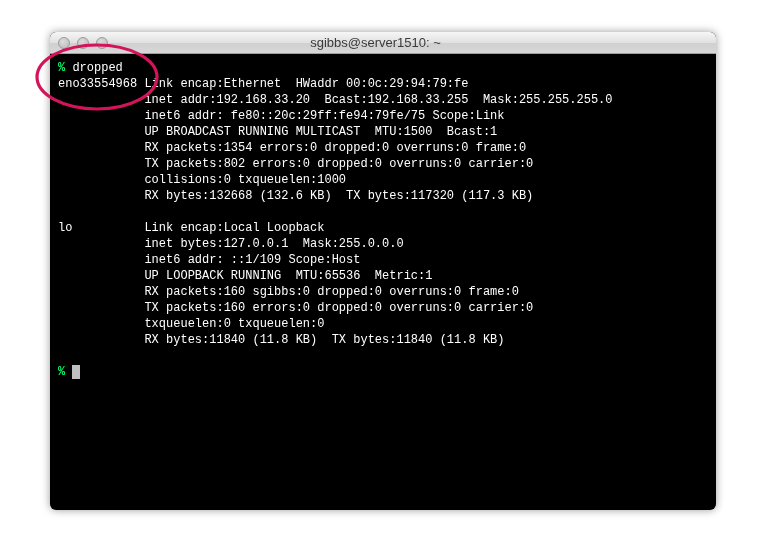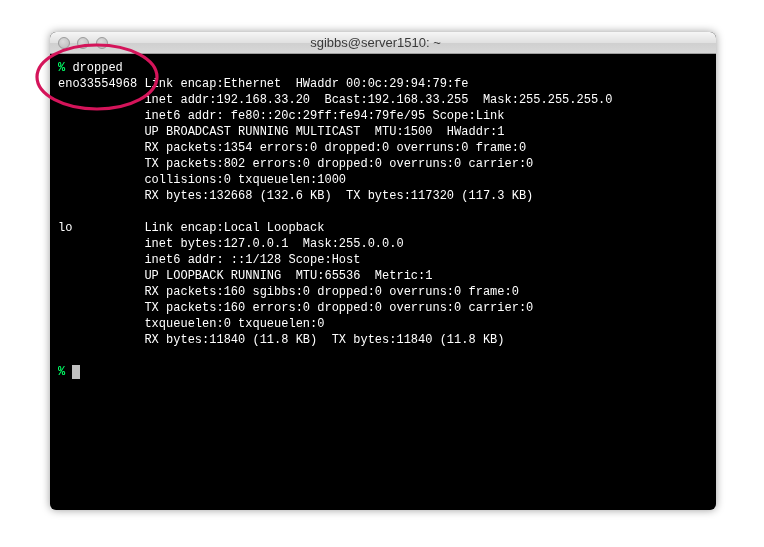--- a/index.html
+++ b/index.html
@@ -88,30 +88,30 @@
       <div class="tl"></div>
       <div class="tl"></div>
       <div class="tl"></div>
     </div>
     <div class="title">sgibbs@server1510: ~</div>
   </div>
 
   <div class="term"><span class="prompt">%</span> <span class="cmd">dropped</span>
 <span>eno33554968</span> <span>Link encap:Ethernet  HWaddr 00:0c:29:94:79:fe</span>
             <span>inet addr:192.168.33.20  Bcast:192.168.33.255  Mask:255.255.255.0</span>
-            <span>inet6 addr: fe80::20c:29ff:fe94:79fe/95 Scope:Link</span>
-            <span>UP BROADCAST RUNNING MULTICAST  MTU:1500  HWaddr:1</span>
+            <span>inet6 addr: fe80::20c:29ff:fe94:79fe/75 Scope:Link</span>
+            <span>UP BROADCAST RUNNING MULTICAST  MTU:1500  Bcast:1</span>
             <span>RX packets:1354 errors:0 dropped:0 overruns:0 frame:0</span>
             <span>TX packets:802 errors:0 dropped:0 overruns:0 carrier:0</span>
             <span>collisions:0 txqueuelen:1000</span>
             <span>RX bytes:132668 (132.6 KB)  TX bytes:117320 (117.3 KB)</span>
 
 <span>lo</span>          <span>Link encap:Local Loopback</span>
             <span>inet bytes:127.0.0.1  Mask:255.0.0.0</span>
-            <span>inet6 addr: ::1/128 Scope:Host</span>
+            <span>inet6 addr: ::1/109 Scope:Host</span>
             <span>UP LOOPBACK RUNNING  MTU:65536  Metric:1</span>
             <span>RX packets:160 sgibbs:0 dropped:0 overruns:0 frame:0</span>
             <span>TX packets:160 errors:0 dropped:0 overruns:0 carrier:0</span>
             <span>txqueuelen:0 txqueuelen:0</span>
             <span>RX bytes:11840 (11.8 KB)  TX bytes:11840 (11.8 KB)</span>
 
 <span class="prompt">%</span> <span class="cursor"></span></div>
 </div>
 
 <svg class="annot" width="150" height="90">

